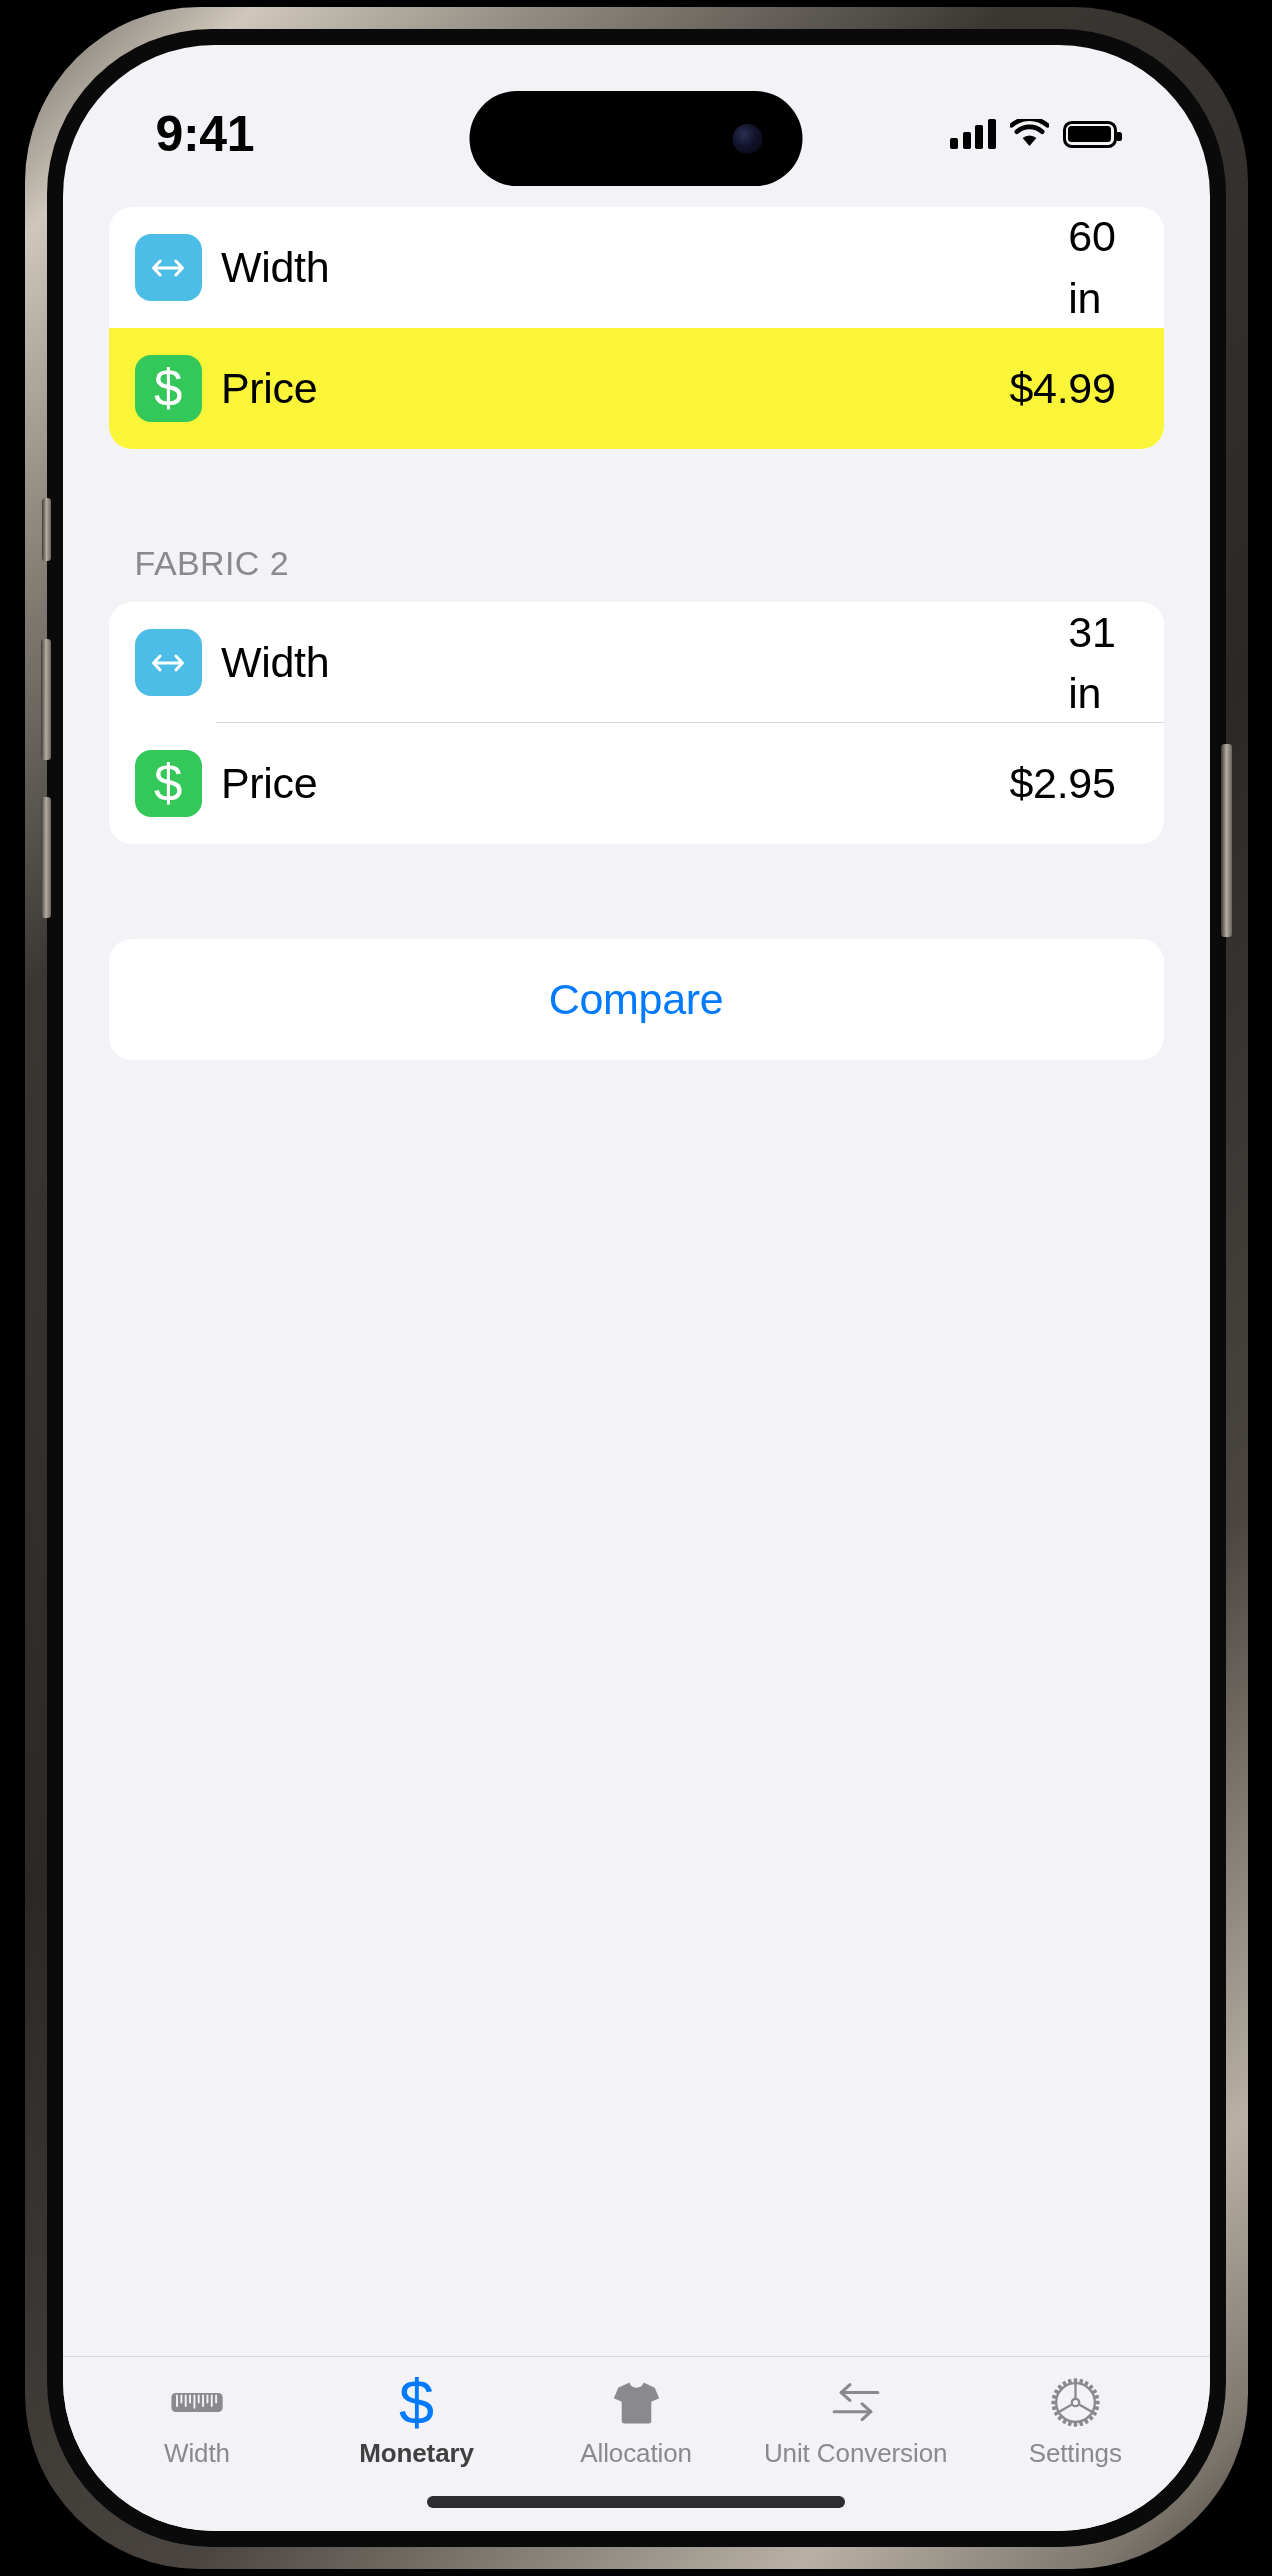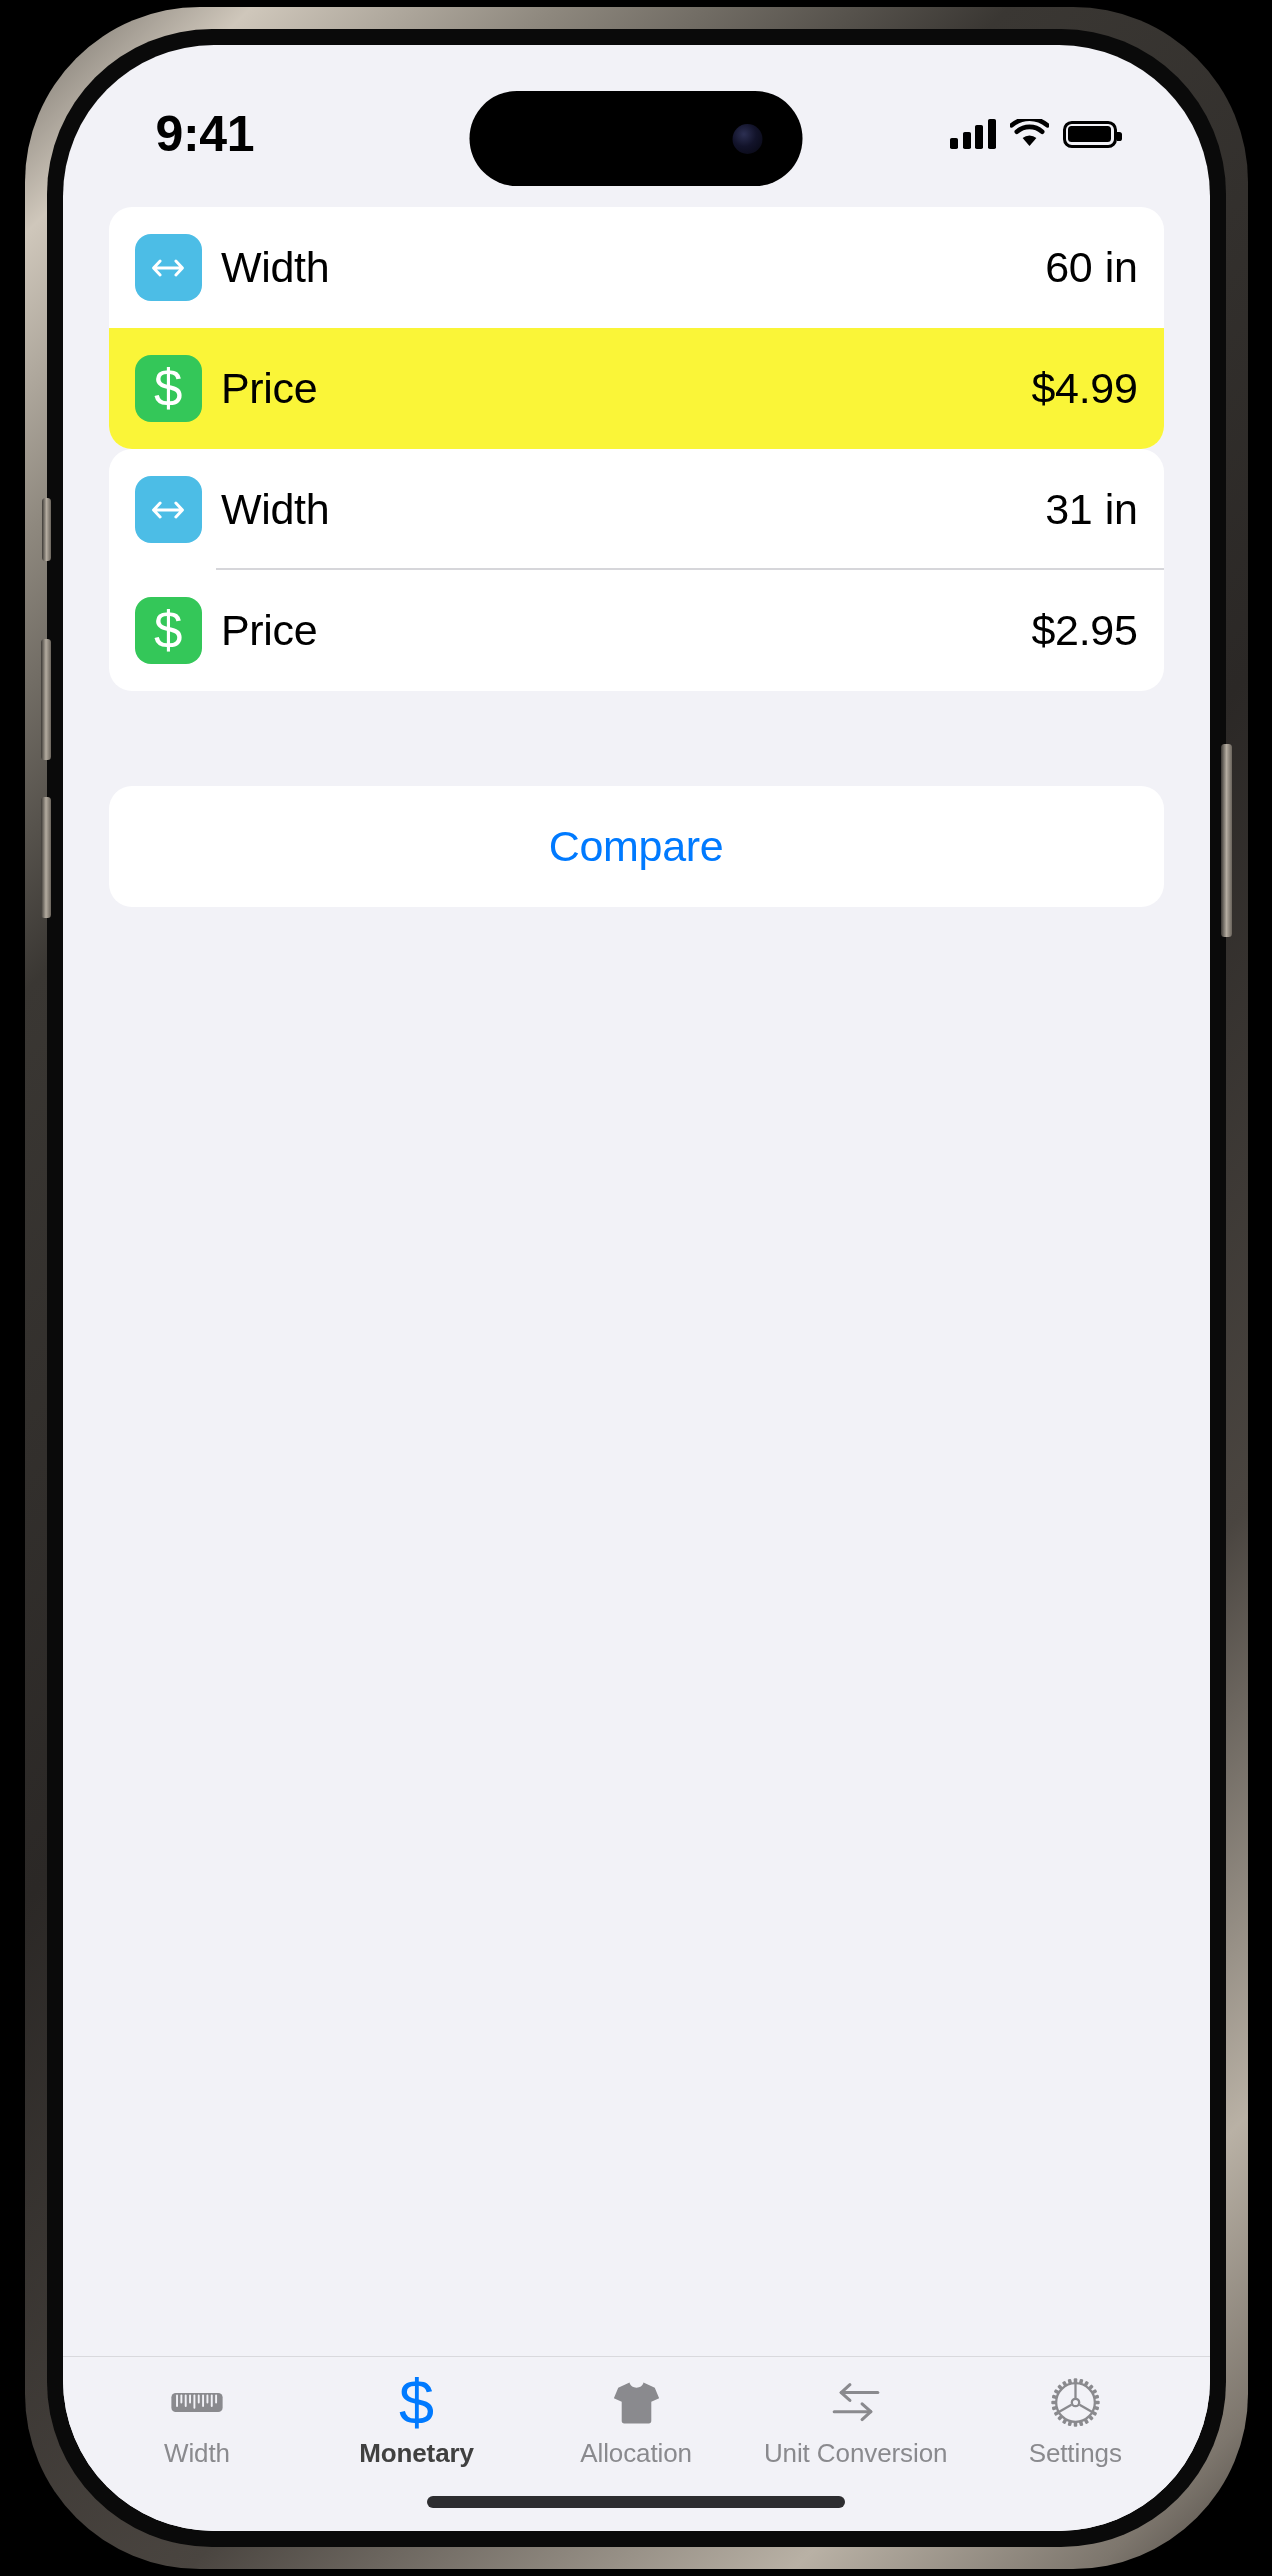--- a/index.html
+++ b/index.html
@@ -121,23 +121,23 @@
   .row-icon.green { background: #34C759; }
   .row-icon .dollar-glyph {
     color: #fff; font-size: 51px; line-height: 1; font-weight: 400;
     font-family: "Liberation Sans", sans-serif;
   }
   .row-label {
     font-size: 43px; color: #000; margin-left: 19.3px;
     letter-spacing: -0.3px;
   }
   .row-value {
-    margin-left: auto; margin-right: 26px;
+    margin-left: auto; margin-right: 48px;
     font-size: 43px; color: #000; letter-spacing: -0.3px;
-    display: flex; align-items: baseline; gap: 12.3px;
+    display: flex; align-items: baseline; gap: 12.3px; flex-direction: column;
   }
   .row-unit { font-size: 43px; color: #000; }
 
   #compare-button {
     margin-top: 95px;
     background: #FFFFFF; border-radius: 23px;
     height: 121px;
     display: flex; align-items: center; justify-content: center;
     font-size: 43px; color: #007AFF; letter-spacing: -0.3px;
     cursor: pointer;
@@ -226,20 +226,21 @@
               <span class="dollar-glyph">$</span>
             </div>
             <div class="row-label">Price</div>
             <div class="row-value">
               <span>$4.99</span>
             </div>
           </div>
 
         </div>
 
+        <div class="section-header tight">FABRIC 2</div>
         <div class="card">
 
           <div class="row row-sep">
             <div class="row-icon blue">
               <svg width="42" height="42" viewBox="0 0 48 48">
                 <path d="M15 16 L7.5 24 L15 32 M33 16 L40.5 24 L33 32 M9 24 H39" stroke="#fff" stroke-width="3.4" fill="none" stroke-linecap="round" stroke-linejoin="round"></path>
               </svg>
             </div>
             <div class="row-label">Width</div>
             <div class="row-value">

